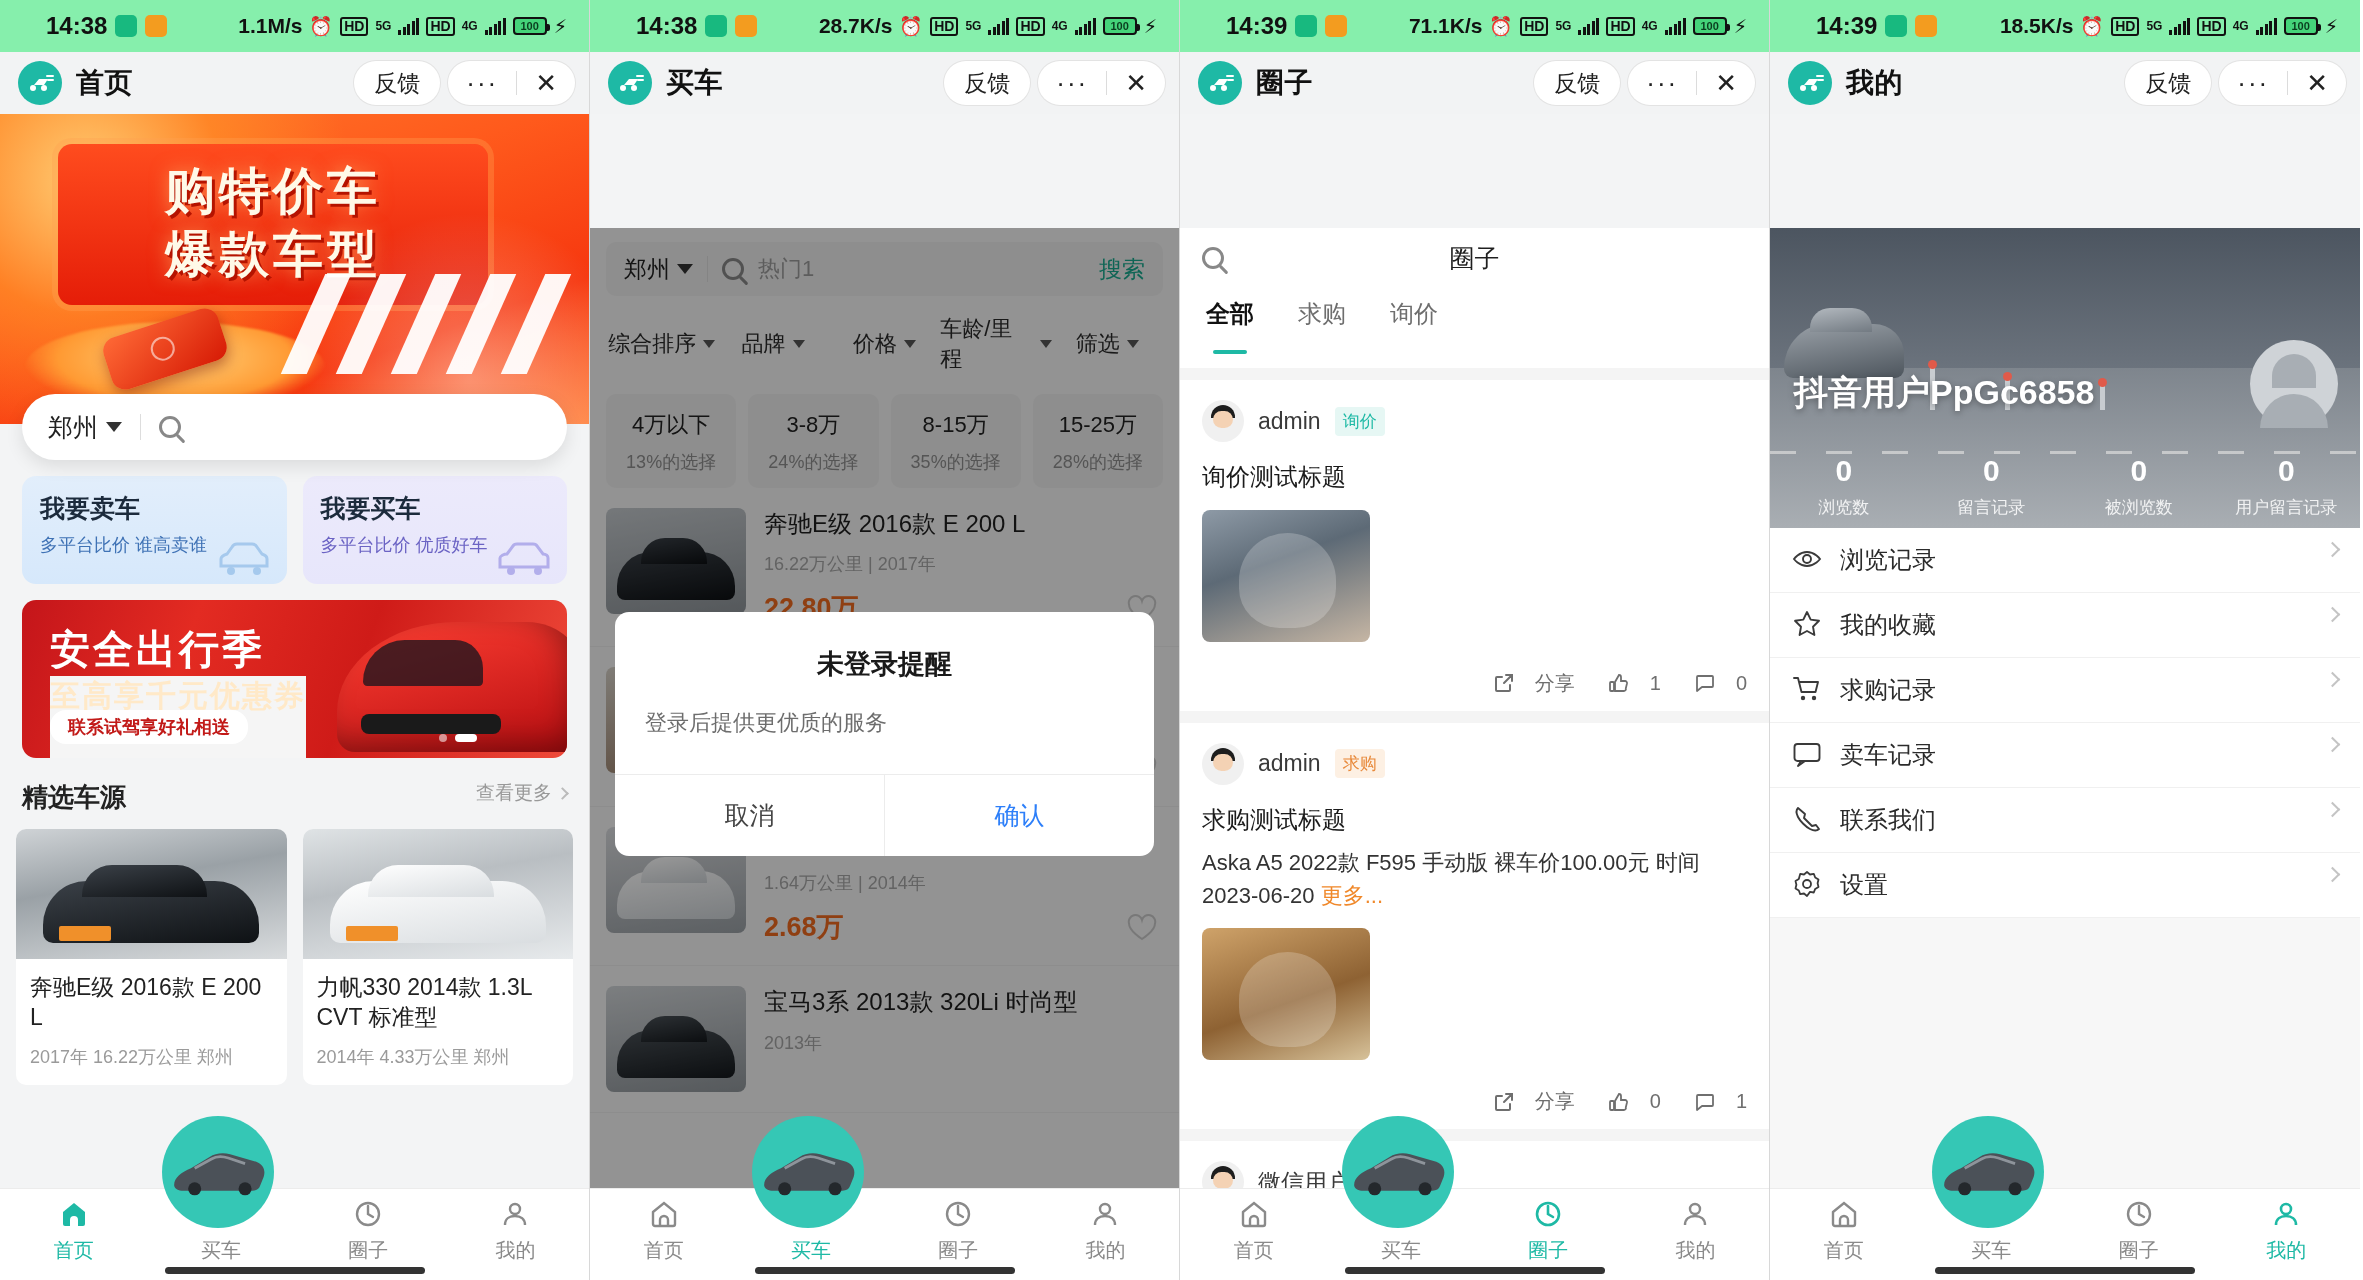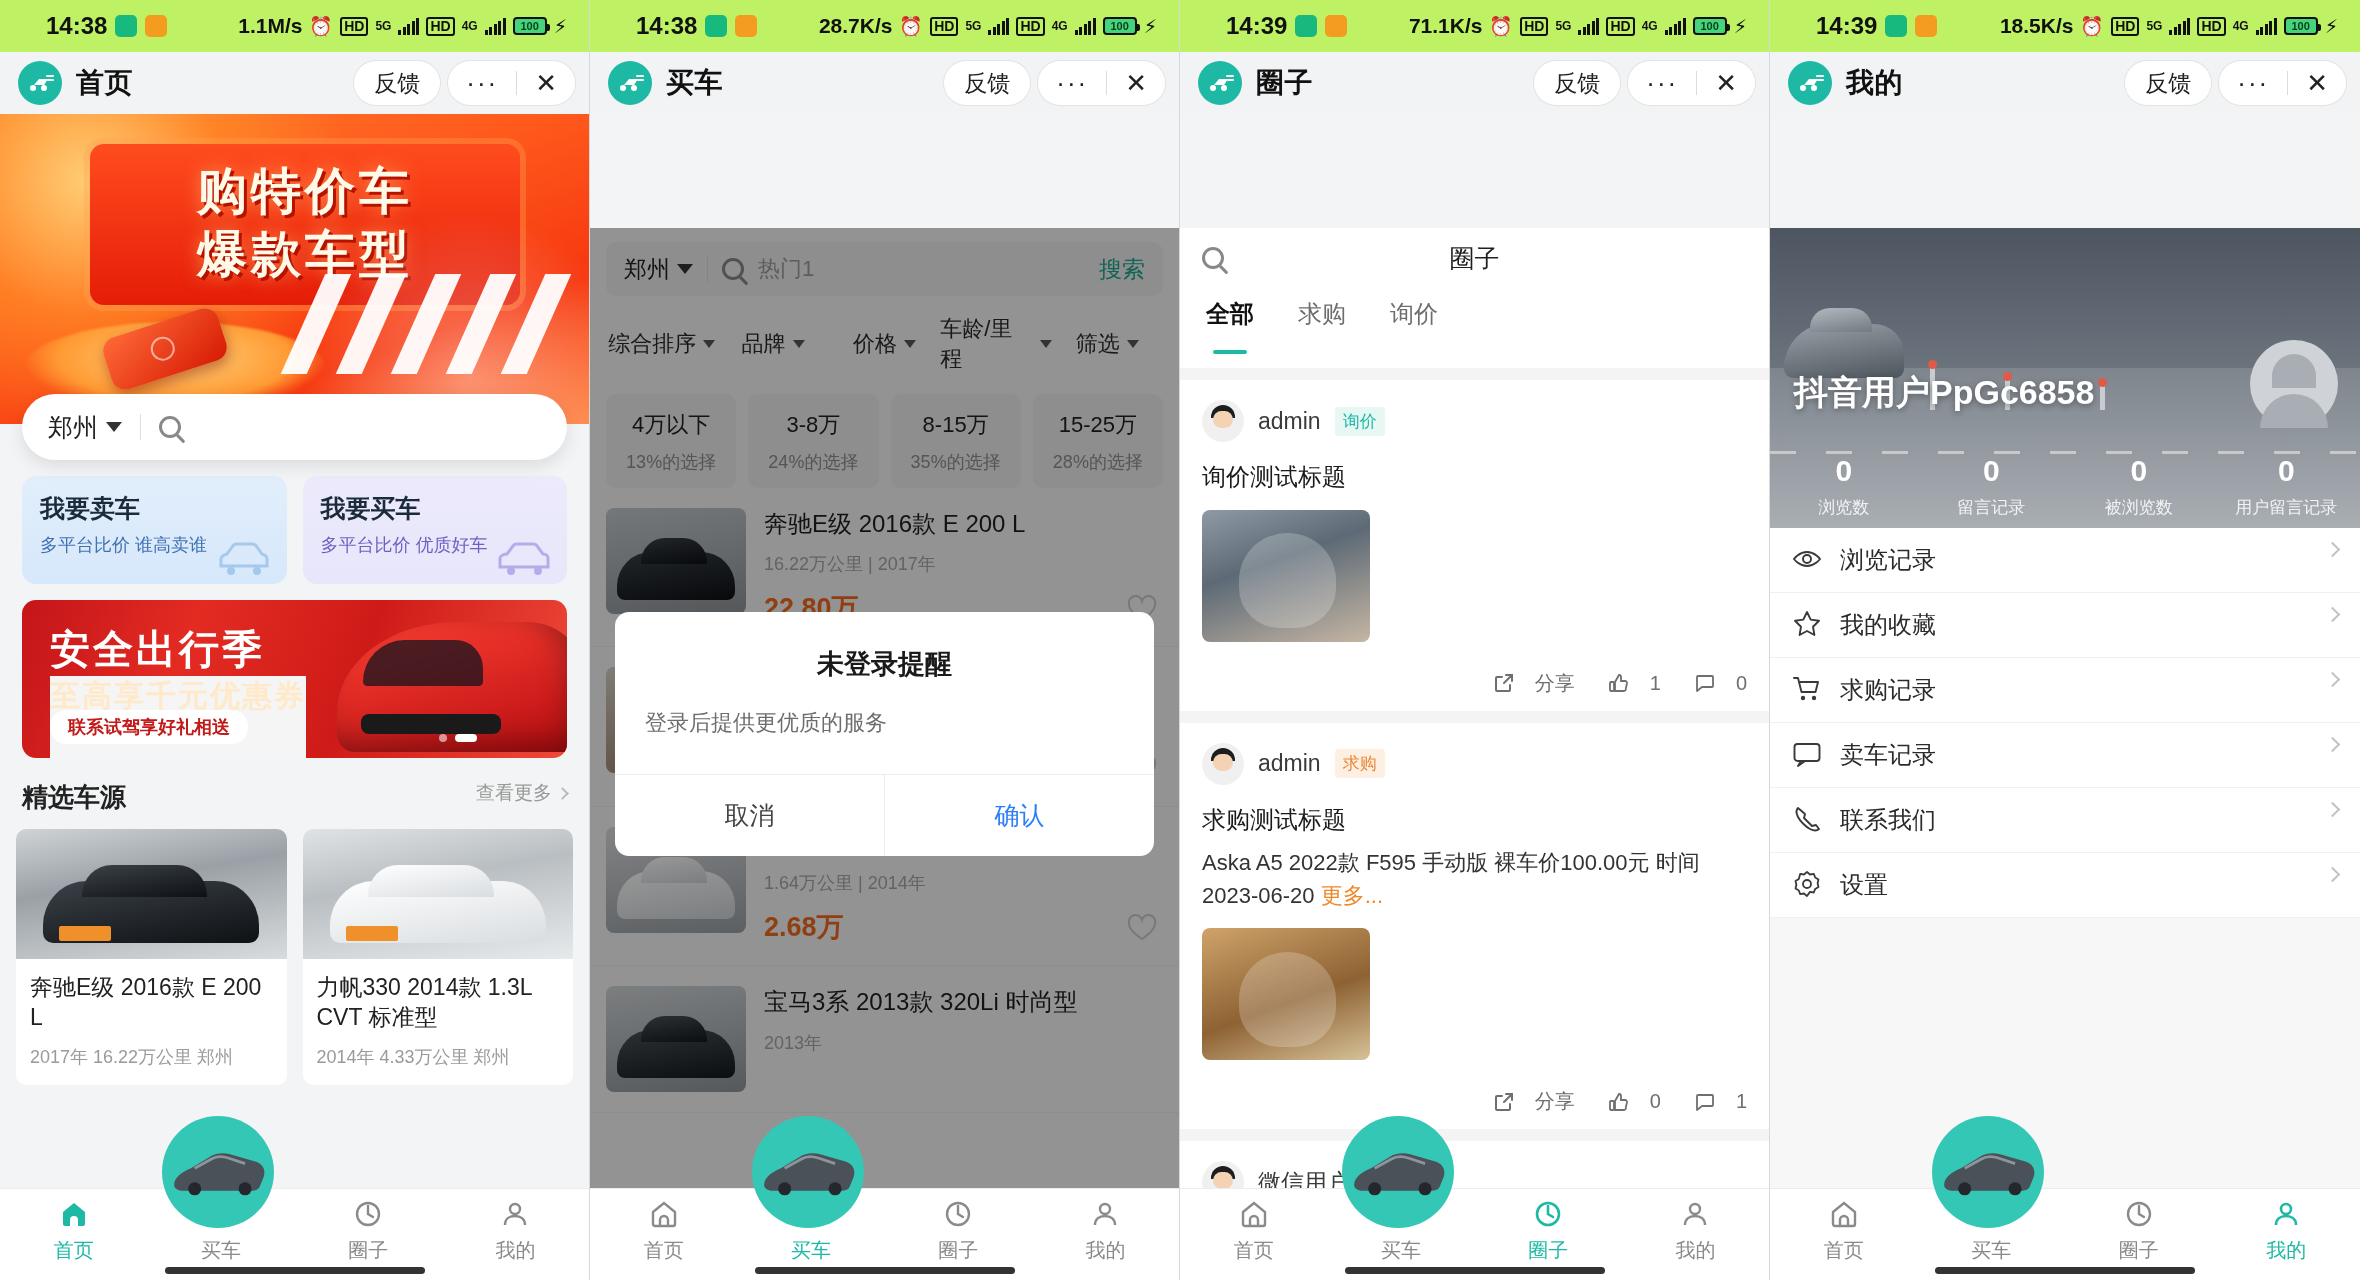--- a/index.html
+++ b/index.html
@@ -8,21 +8,21 @@
     background: #ffffff;
     font-family: "Liberation Sans", "DejaVu Sans", sans-serif;
     overflow: hidden;
   }
   .screens { display: flex; width: 2363px; height: 1280px; }
   .phone { width: 590px; height: 1280px; position: relative; overflow: hidden; background: #f3f4f5; border-right: 1px solid #d8d8d8; }
   .phone:last-child { border-right: none; }
 
   
   .statusbar {
-    height: 52px; background: #bef264;
+    height: 52px; background: #86efac;
     display: flex; align-items: center; justify-content: space-between;
     padding: 0 22px 0 46px; font-size: 24px; color: #111; font-weight: 600;
   }
   .sb-left { display: flex; align-items: center; gap: 8px; }
   .sb-right { display: flex; align-items: center; gap: 7px; font-size: 21px; font-weight: 600;}
   .sb-badge { width: 22px; height: 22px; border-radius: 5px; display:inline-block; }
   .sb-badge.green { background: #18b97f; }
   .sb-badge.orange { background: #f39c1f; }
   .sb-ico { font-size: 19px; color: #111; }
   .hd { font-size: 14px; border: 2px solid #111; border-radius: 3px; padding: 0 2px; font-weight: 700; line-height: 15px;}
@@ -71,21 +71,20 @@
     content:""; position:absolute; right:-90px; bottom:-120px; width:420px; height:330px; border-radius:50%;
     background: radial-gradient(circle at 50% 50%, rgba(255,255,255,.35) 0%, rgba(255,255,255,0) 62%);
   }
   .hero-card {
     position: absolute; left: 58px; top: 30px; width: 430px; padding: 16px 12px 20px;
     background: linear-gradient(180deg,#ff4c1e,#e51d08);
     border-radius: 14px; text-align: center;
     box-shadow: 0 0 0 6px rgba(255,160,80,.35);
     background-image: linear-gradient(180deg,#ff4c1e,#e51d08),
       repeating-linear-gradient(0deg, rgba(255,255,255,.08) 0 2px, transparent 2px 4px);
-    margin-left: 32px;
   }
   .hero-card .l1, .hero-card .l2 {
     font-size: 50px; font-weight: 900; color: #fff9e8; letter-spacing: 4px; line-height: 1.25;
     text-shadow: 3px 3px 0 #b51300, 0 0 18px rgba(255,200,120,.6);
   }
   .hero-disc { position:absolute; left: 25px; bottom: 12px; width: 300px; height: 90px;
       background: radial-gradient(ellipse at 50% 40%, #ffd27a 0%, #ff9a33 55%, rgba(255,120,40,0) 72%);
       border-radius: 50%; filter: blur(1px);}
   .hero-coin { position:absolute; left: 105px; bottom: 48px; width: 120px; height: 54px;
       background: linear-gradient(150deg,#ff6a36,#d61a05); border-radius: 14px; transform: rotate(-18deg);

